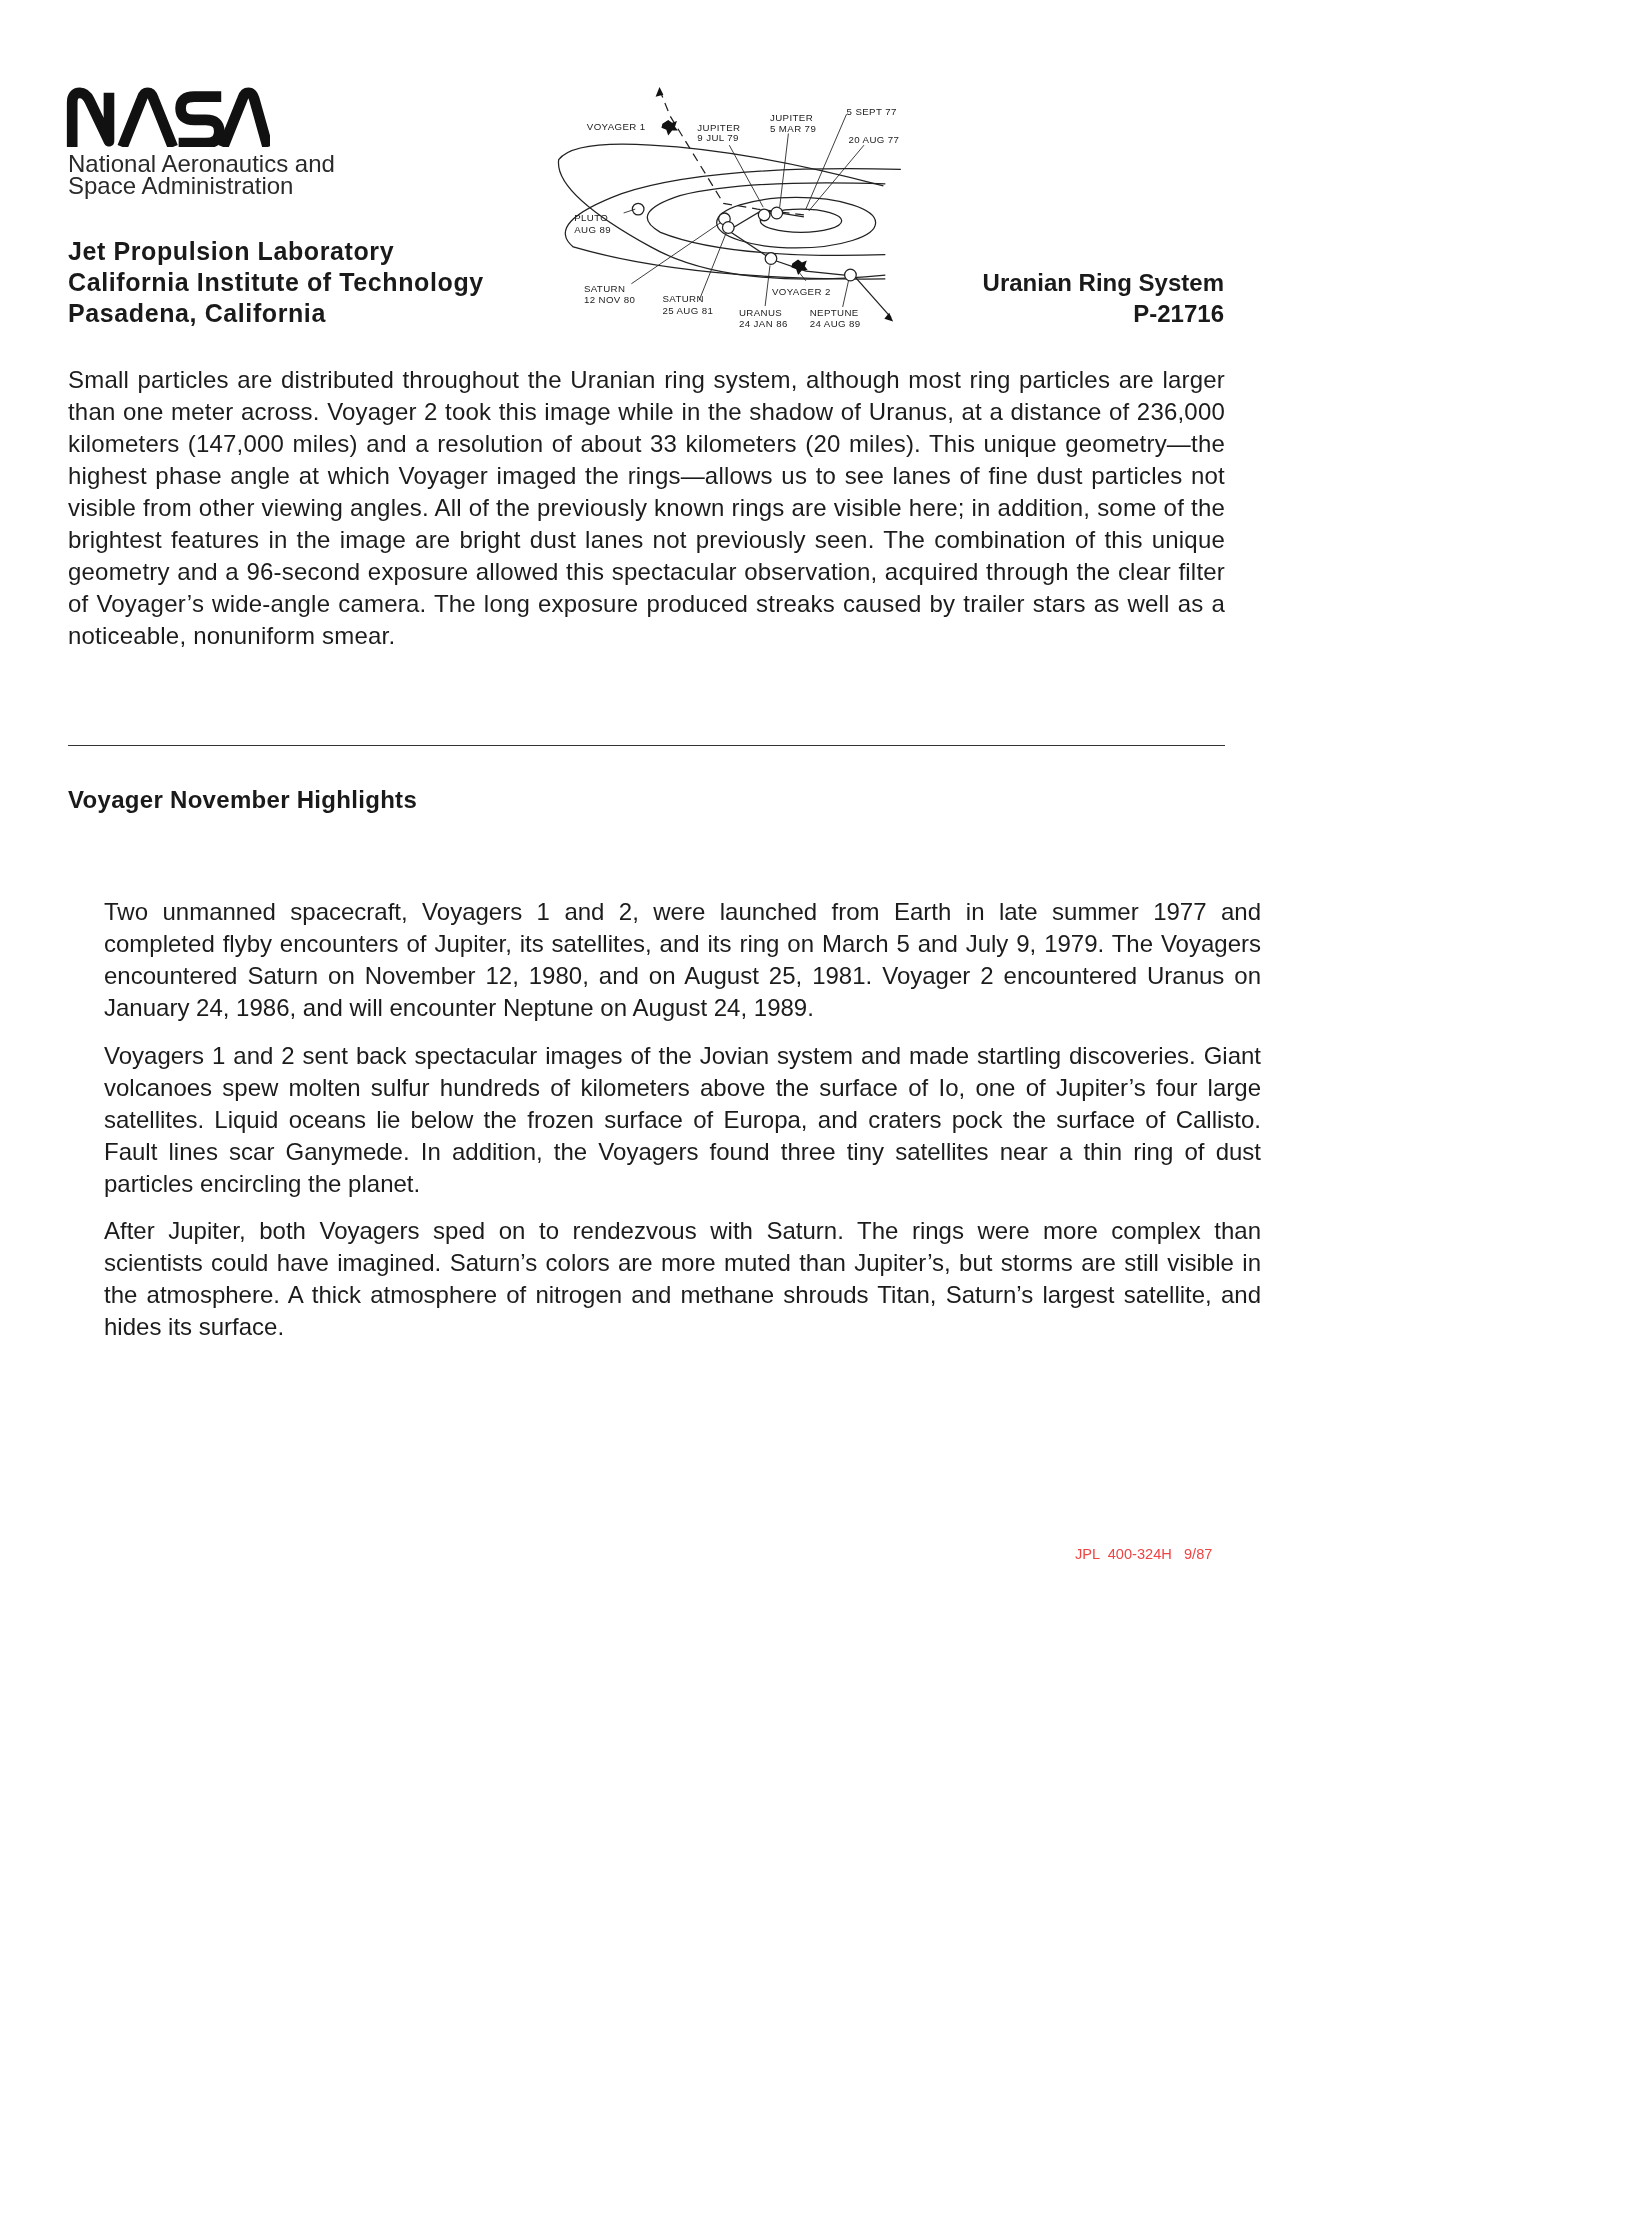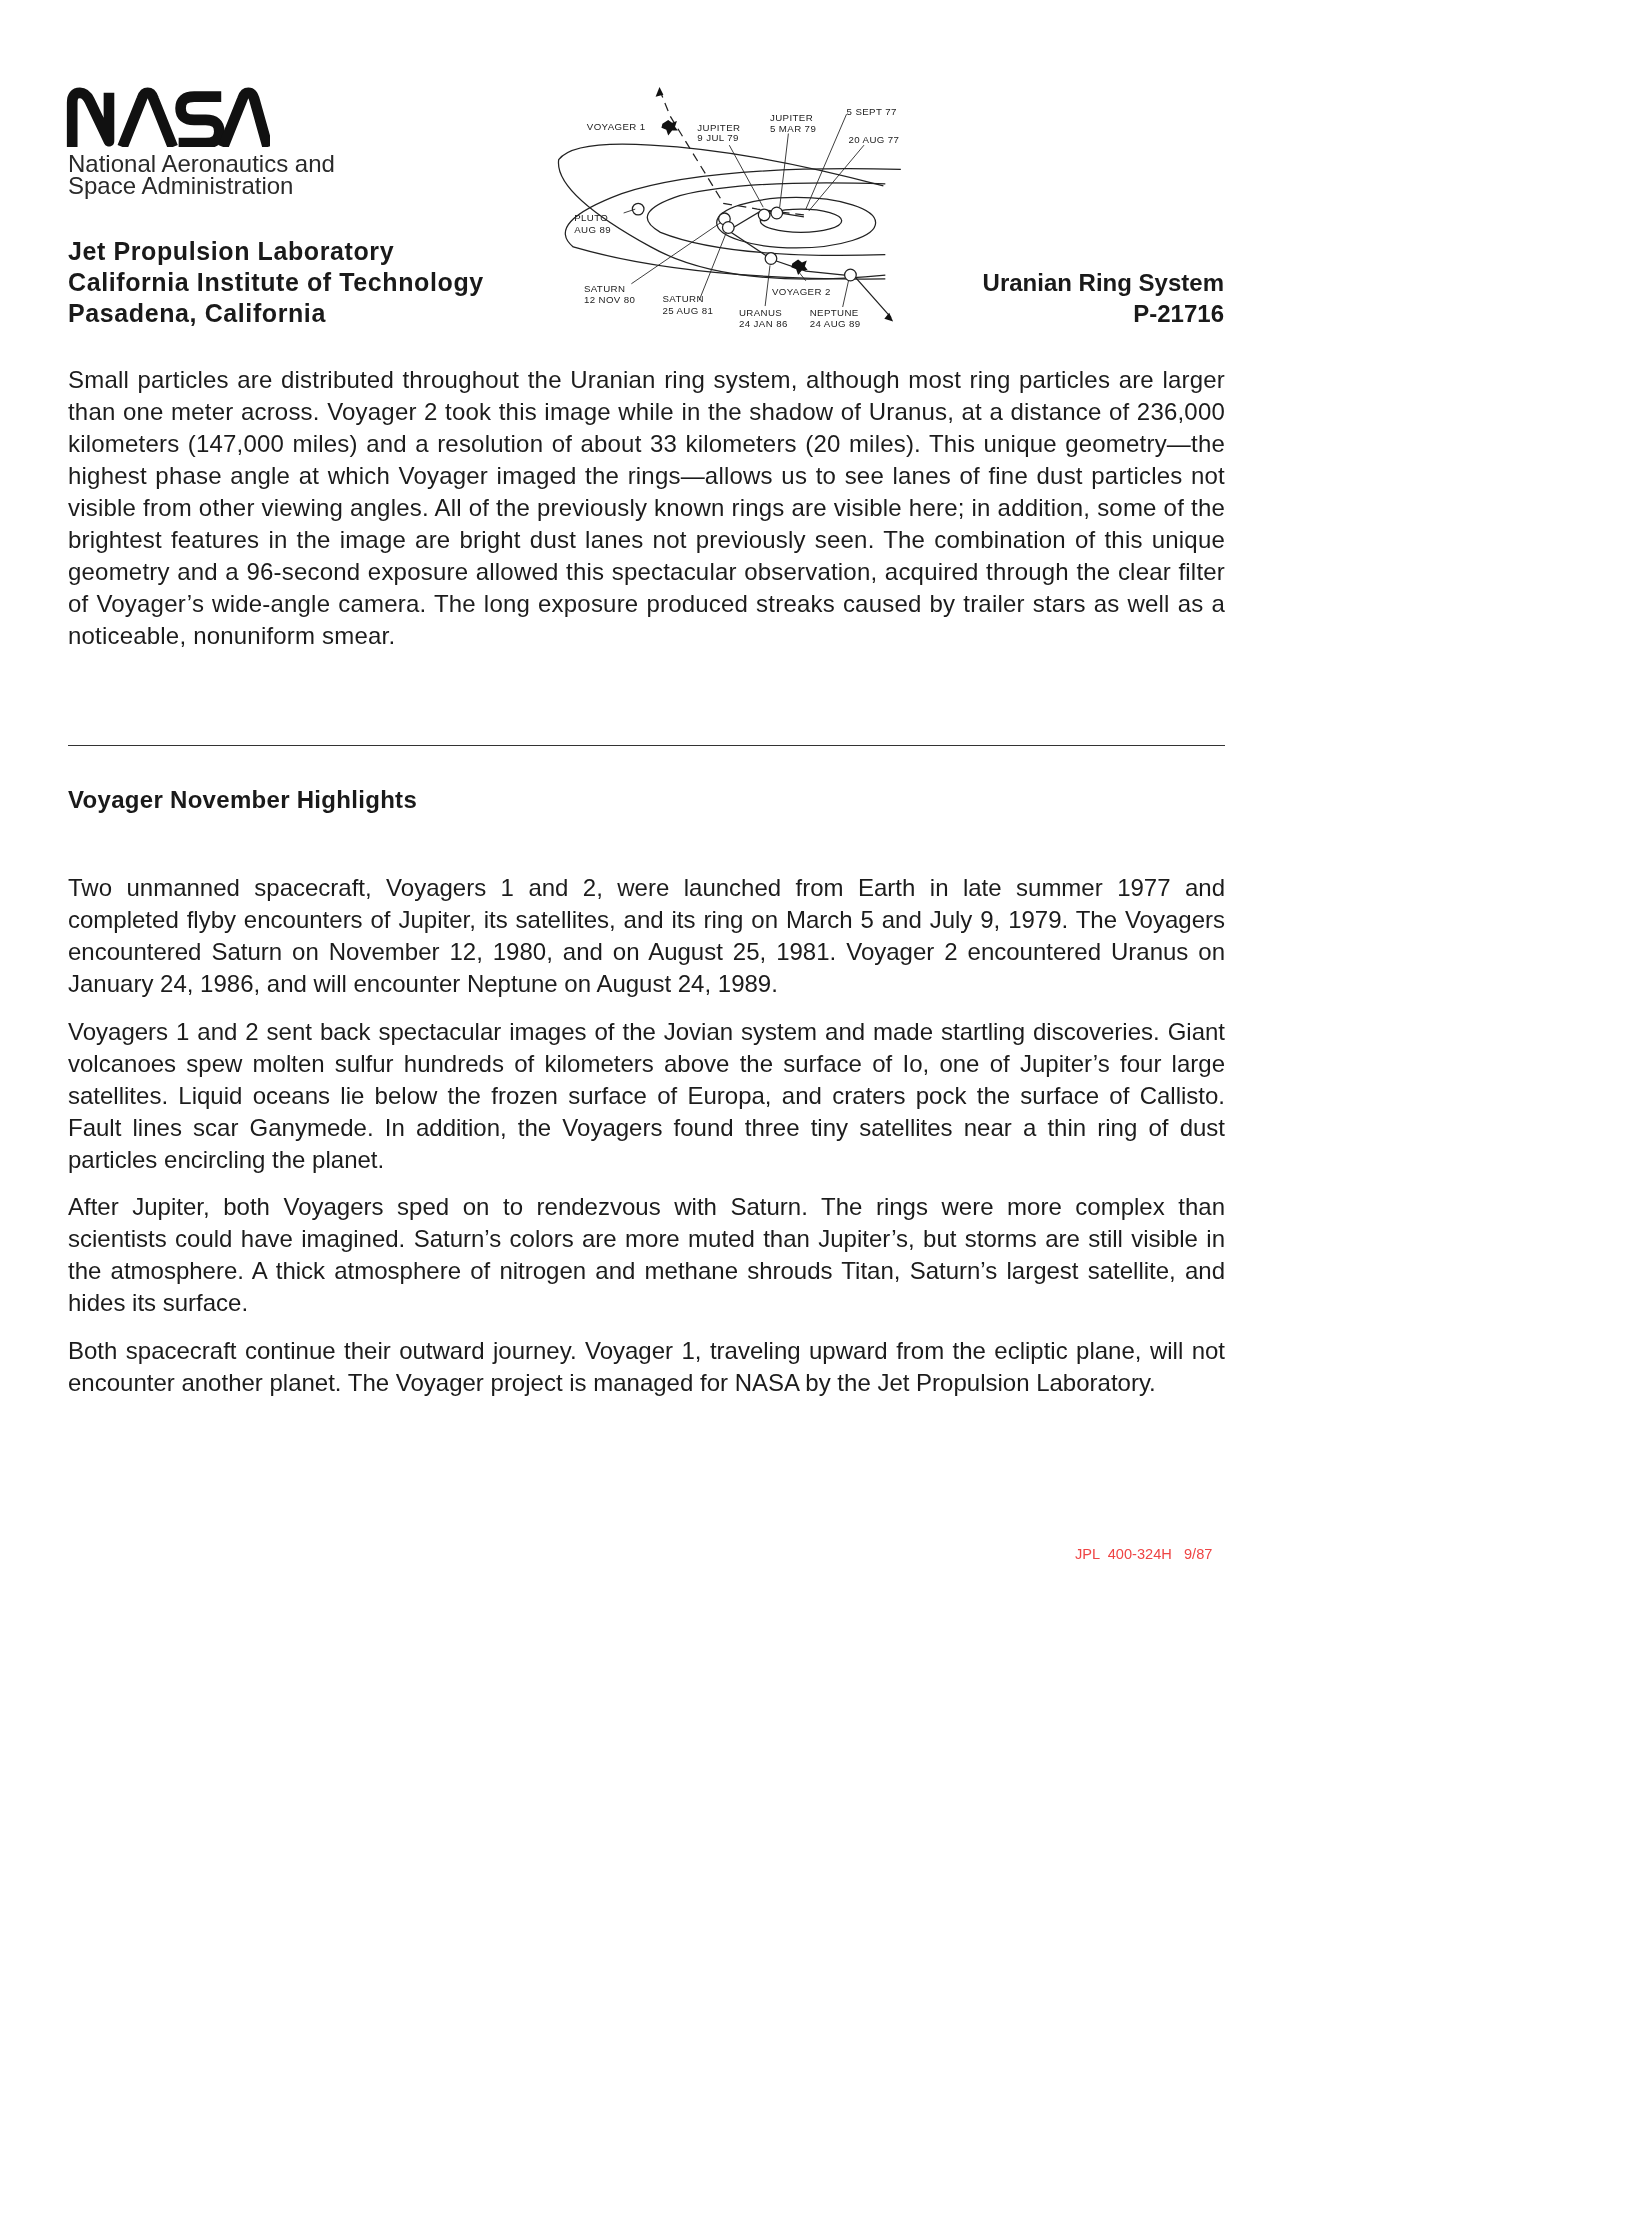--- a/index.html
+++ b/index.html
@@ -10,21 +10,21 @@
   .jpl { position:absolute; left:68px; top:236px; font-size:25px; line-height:31px; font-weight:bold; letter-spacing:0.6px; color:#1a1a1a; }
   .jpl div { white-space:nowrap; }
   .diagram { position:absolute; left:534px; top:87px; width:408px; height:252px; }
   .diagram text { font-family:"Liberation Sans", sans-serif; font-size:10px; fill:#222; letter-spacing:0.4px; }
   .title-block { position:absolute; right:424px; top:267px; text-align:right; font-weight:bold; font-size:24px; line-height:31px; color:#1a1a1a; }
   .title-block div { white-space:nowrap; }
   .body-text { position:absolute; left:68px; width:1157px; font-size:24px; line-height:32px; color:#1c1c1c; text-align:justify; }
   .intro { top:364px; letter-spacing:0.2px; }
   .divider { position:absolute; left:68px; top:745px; width:1157px; height:0; border-top:1.9px solid #333; }
   .section-heading { position:absolute; left:68px; top:786px; font-size:24px; font-weight:bold; color:#1a1a1a; letter-spacing:0.3px; }
-  .highlights { top:872px; }
+  .highlights { top:896px;margin-left:36px; }
   .highlights p { margin:0 0 15.5px 0; }
   .footer { position:absolute; left:1075px; top:1546px; font-size:14.6px; color:#ef4444; white-space:pre; }
 </style>
 </head>
 <body>
 
 <svg class="logo" viewBox="0 0 210 62">
   <g fill="none" stroke="#111" stroke-width="11" stroke-linejoin="round" stroke-linecap="butt">
 
     <path d="M6 62 V16 Q6 6 14 6 Q20 6 24 14 L44 56 V6"></path>
@@ -113,17 +113,16 @@
 <p class="body-text intro" style="margin:0;">Small particles are distributed throughout the Uranian ring system, although most ring particles are larger than one meter across. Voyager 2 took this image while in the shadow of Uranus, at a distance of 236,000 kilometers (147,000 miles) and a resolution of about 33 kilometers (20 miles). This unique geometry—the highest phase angle at which Voyager imaged the rings—allows us to see lanes of fine dust particles not visible from other viewing angles. All of the previously known rings are visible here; in addition, some of the brightest features in the image are bright dust lanes not previously seen. The combination of this unique geometry and a 96-second exposure allowed this spectacular observation, acquired through the clear filter of Voyager’s wide-angle camera. The long exposure produced streaks caused by trailer stars as well as a noticeable, nonuniform smear.</p>
 
 <div class="divider"></div>
 
 <div class="section-heading">Voyager November Highlights</div>
 
 <div class="body-text highlights">
   <p>Two unmanned spacecraft, Voyagers 1 and 2, were launched from Earth in late summer 1977 and completed flyby encounters of Jupiter, its satellites, and its ring on March 5 and July 9, 1979. The Voyagers encountered Saturn on November 12, 1980, and on August 25, 1981. Voyager 2 encountered Uranus on January 24, 1986, and will encounter Neptune on August 24, 1989.</p>
   <p>Voyagers 1 and 2 sent back spectacular images of the Jovian system and made startling discoveries. Giant volcanoes spew molten sulfur hundreds of kilometers above the surface of Io, one of Jupiter’s four large satellites. Liquid oceans lie below the frozen surface of Europa, and craters pock the surface of Callisto. Fault lines scar Ganymede. In addition, the Voyagers found three tiny satellites near a thin ring of dust particles encircling the planet.</p>
   <p>After Jupiter, both Voyagers sped on to rendezvous with Saturn. The rings were more complex than scientists could have imagined. Saturn’s colors are more muted than Jupiter’s, but storms are still visible in the atmosphere. A thick atmosphere of nitrogen and methane shrouds Titan, Saturn’s largest satellite, and hides its surface.</p>
-  <p>Both spacecraft continue their outward journey. Voyager 1, traveling upward from the ecliptic plane, will not encounter another planet. The Voyager project is managed for NASA by the Jet Propulsion Laboratory.</p>
 </div>
 
 <div class="footer"><span>JPL  400-324H</span>   <span>9/87</span></div>
 
 
 </body></html>

